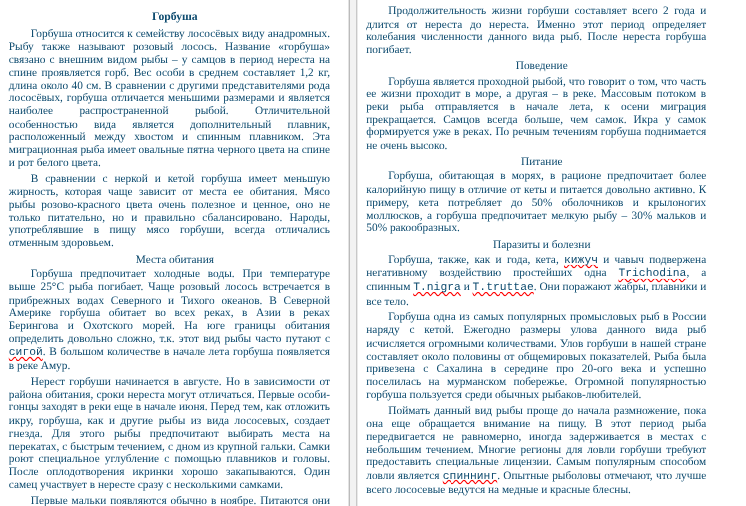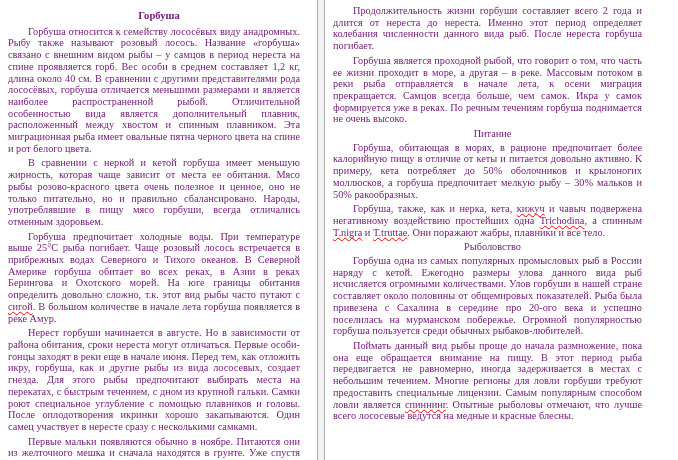--- a/index.html
+++ b/index.html
@@ -4,21 +4,21 @@
 <style>
   html, body { margin: 0; padding: 0; background: #ffffff; }
   .canvas {
     position: relative;
     width: 678px;
     height: 460px;
     overflow: hidden;
     display: flex;
     background: #ffffff;
     font-family: "Liberation Serif", "DejaVu Serif", serif;
-    color: #701a75;
+    color: #0c4a6e;
   }
   .page {
     background: #ffffff;
     box-sizing: border-box;
     overflow: hidden;
     font-size: 10.3px;
     line-height: 11.7px;
     text-align: justify;
     hyphens: none;
   }
@@ -47,38 +47,41 @@
     margin: 0 10px 3px 0;
     text-indent: 20px;
   }
   .spell {
     text-decoration-line: underline;
     text-decoration-style: wavy;
     text-decoration-color: #ff0000;
     text-decoration-thickness: 1px;
     text-underline-offset: 1px;
     text-decoration-skip-ink: none;
+    font-family: Liberation Mono, monospace;
   }
 </style>
 </head>
 <body>
 
 <div class="canvas">
   <div class="page page-left">
       <div class="title">Горбуша</div>
       <p class="para"><span>Горбуша относится к семейству лососёвых виду анадромных. Рыбу также называют розовый лосось. Название «горбуша» связано с внешним видом рыбы – у самцов в период нереста на спине проявляется горб. Вес особи в среднем составляет 1,2 кг, длина около 40 см. В сравнении с другими представителями рода лососёвых, горбуша отличается меньшими размерами и является наиболее распространенной рыбой. Отличительной особенностью вида является дополнительный плавник, расположенный между хвостом и спинным плавником. Эта миграционная рыба имеет овальные пятна черного цвета на спине и рот белого цвета.</span></p>
       <p class="para"><span>В сравнении с неркой и кетой горбуша имеет меньшую жирность, которая чаще зависит от места ее обитания. Мясо рыбы розово-красного цвета очень полезное и ценное, оно не только питательно, но и правильно сбалансировано. Народы, употреблявшие в пищу мясо горбуши, всегда отличались отменным здоровьем.</span></p>
+      <div class="heading">Места обитания</div>
       <p class="para"><span>Горбуша предпочитает холодные воды. При температуре выше 25°С рыба погибает. Чаще розовый лосось встречается в прибрежных водах Северного и Тихого океанов. В Северной Америке горбуша обитает во всех реках, в Азии в реках Берингова и Охотского морей. На юге границы обитания определить довольно сложно, т.к. этот вид рыбы часто путают с </span><span class="spell">сигой</span><span>. В большом количестве в начале лета горбуша появляется в реке Амур.</span></p>
       <p class="para"><span>Нерест горбуши начинается в августе. Но в зависимости от района обитания, сроки нереста могут отличаться. Первые особи-гонцы заходят в реки еще в начале июня. Перед тем, как отложить икру, горбуша, как и другие рыбы из вида лососевых, создает гнезда. Для этого рыбы предпочитают выбирать места на перекатах, с быстрым течением, с дном из крупной гальки. Самки роют специальное углубление с помощью плавников и головы. После оплодотворения икринки хорошо закапываются. Один самец участвует в нересте сразу с несколькими самками.</span></p>
       <p class="para"><span>Первые мальки появляются обычно в ноябре. Питаются они из желточного мешка и сначала находятся в грунте. Уже спустя несколько месяцев в конце мая или начале июня они выходят из уютного гнезда и отправляются в открытое море. Конечно же, большую их часть съедают птицы и хищные рыбы. В этот период их рост составляет около 30 мм, они имеют серебристую однотонную окраску, пока без поперечных полосок.</span></p>
     </div>
   <div class="divider"></div>
   <div class="page page-right">
       <p class="para"><span>Продолжительность жизни горбуши составляет всего 2 года и длится от нереста до нереста. Именно этот период определяет колебания численности данного вида рыб. После нереста горбуша погибает.</span></p>
+      <div class="heading">Поведение</div>
       <p class="para"><span>Горбуша является проходной рыбой, что говорит о том, что часть ее жизни проходит в море, а другая – в реке. Массовым потоком в реки рыба отправляется в начале лета, к осени миграция прекращается. Самцов всегда больше, чем самок. Икра у самок формируется уже в реках. По речным течениям горбуша поднимается не очень высоко.</span></p>
       <div class="heading">Питание</div>
       <p class="para"><span>Горбуша, обитающая в морях, в рационе предпочитает более калорийную пищу в отличие от кеты и питается довольно активно. К примеру, кета потребляет до 50% оболочников и крылоногих моллюсков, а горбуша предпочитает мелкую рыбу – 30% мальков и 50% ракообразных.</span></p>
-      <p class="para"><span>Горбуша, также, как и нерка, кета, </span><span class="spell">кижуч</span><span> и чавыч подвержена негативному воздействию простейших одна </span><span class="spell">Trichodina</span><span>, а спинным </span><span class="spell">T.nigra</span><span> и </span><span class="spell">T.truttae</span><span>. Они поражают жабры, плавники и все тело.</span></p>
-      <div class="heading">Рыболовство</div>
+      <div class="heading">Паразиты и болезни</div>
+      <p class="para"><span>Горбуша, также, как и года, кета, </span><span class="spell">кижуч</span><span> и чавыч подвержена негативному воздействию простейших одна </span><span class="spell">Trichodina</span><span>, а спинным </span><span class="spell">T.nigra</span><span> и </span><span class="spell">T.truttae</span><span>. Они поражают жабры, плавники и все тело.</span></p>
       <p class="para"><span>Горбуша одна из самых популярных промысловых рыб в России наряду с кетой. Ежегодно размеры улова данного вида рыб исчисляется огромными количествами. Улов горбуши в нашей стране составляет около половины от общемировых показателей. Рыба была привезена с Сахалина в середине про 20-ого века и успешно поселилась на мурманском побережье. Огромной популярностью горбуша пользуется среди обычных рыбаков-любителей.</span></p>
       <p class="para"><span>Поймать данный вид рыбы проще до начала размножение, пока она еще обращается внимание на пищу. В этот период рыба передвигается не равномерно, иногда задерживается в местах с небольшим течением. Многие регионы для ловли горбуши требуют предоставить специальные лицензии. Самым популярным способом ловли является </span><span class="spell">спиннинг</span><span>. Опытные рыболовы отмечают, что лучше всего лососевые ведутся на медные и красные блесны.</span></p>
     </div>
 </div>
 
 </body></html>

